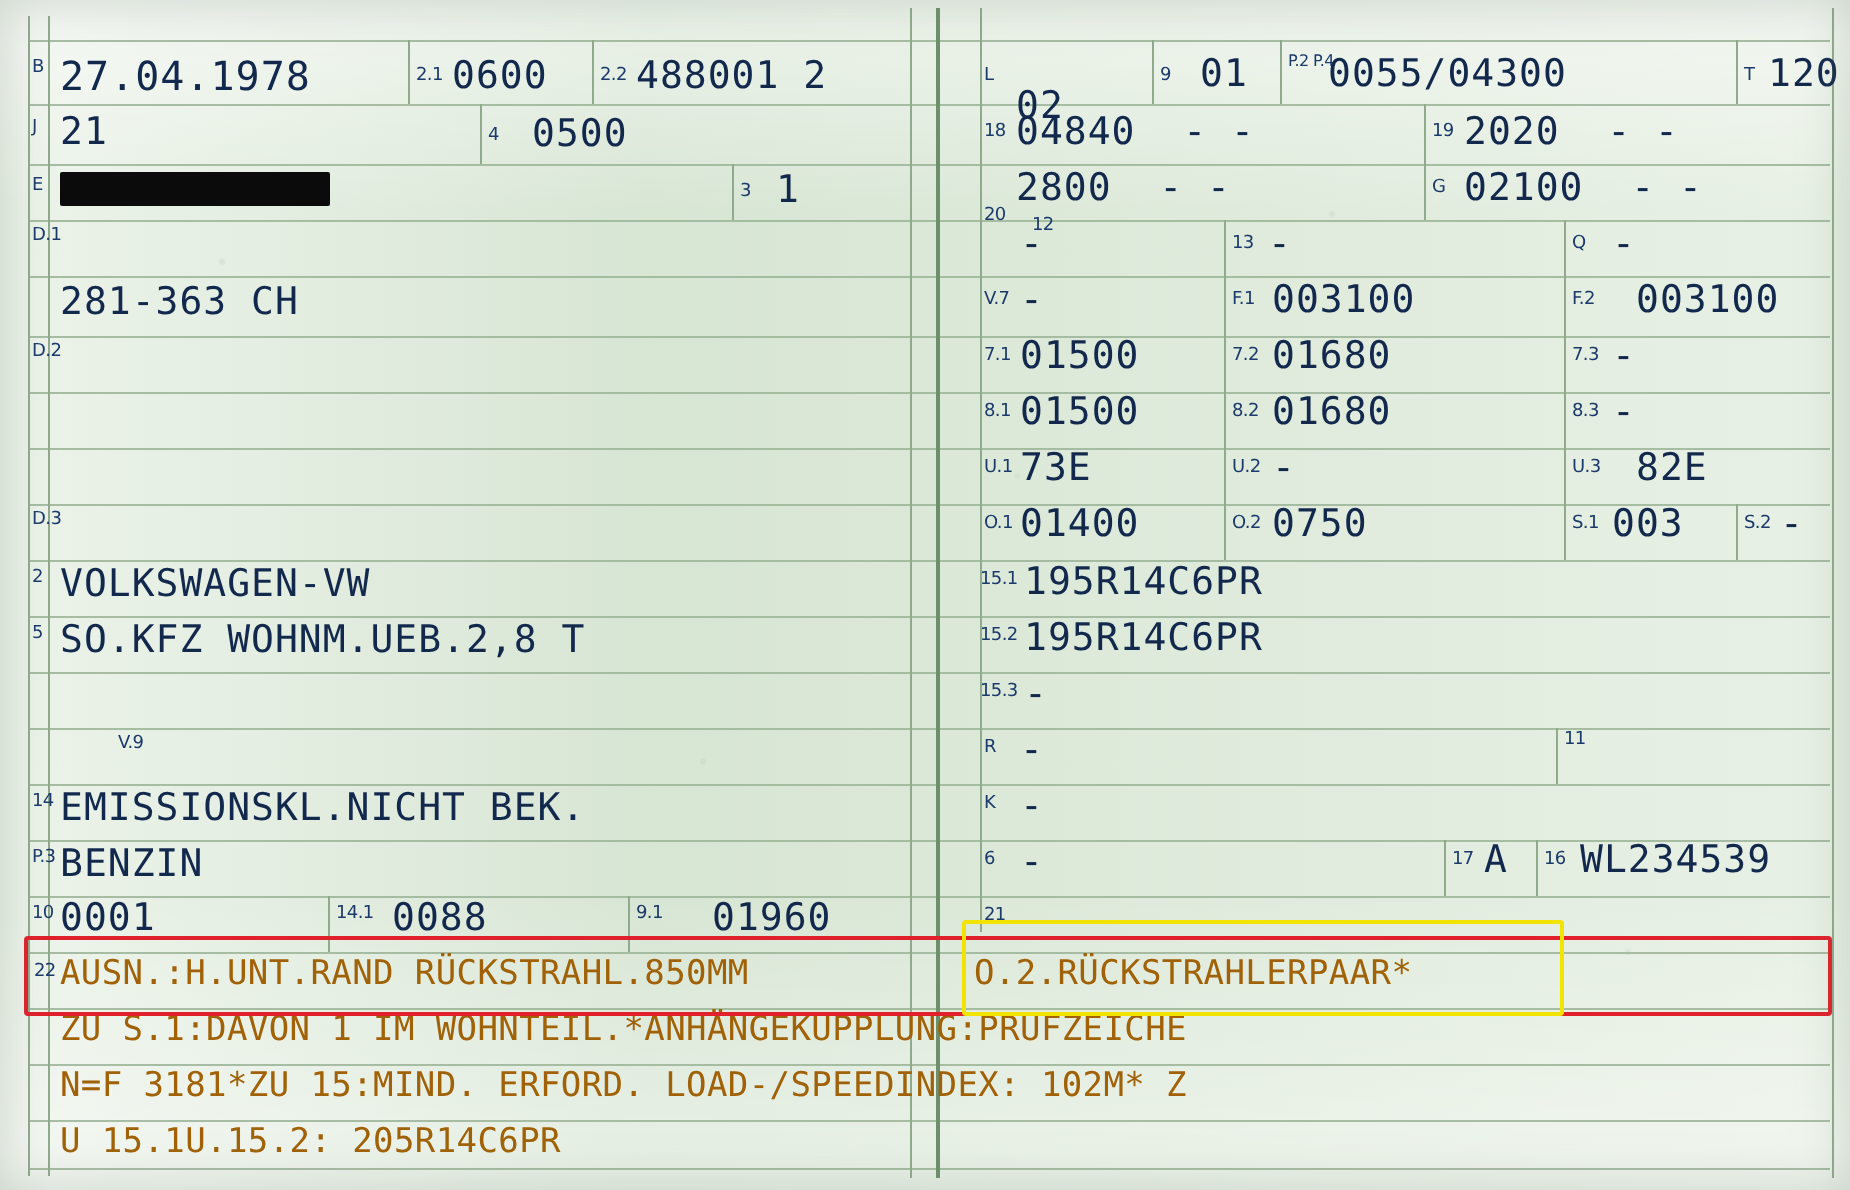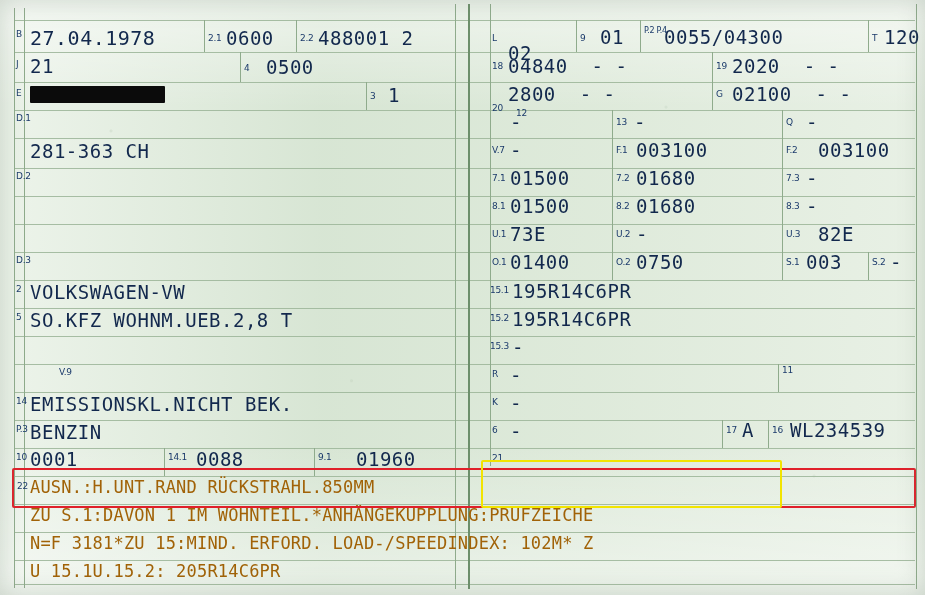--- a/index.html
+++ b/index.html
@@ -305,20 +305,21 @@
   <div class="cellnum" style="left:772px; top:426px;">16</div>
   <div class="val" style="left:790px; top:421px; font-size:19px;">WL234539</div>
   <div class="vline" style="left:722px; top:420px; height:28px;"></div>
   <div class="vline" style="left:768px; top:420px; height:28px;"></div>
 
   <div class="cellnum" style="left:492px; top:454px;">21</div>
   <div class="val" style="left:510px; top:450px; font-size:19px;"></div>
 
   <div class="cellnum" style="left:17px; top:482px;">22</div>
   <div class="bottomtext" style="left:30px; top:479px;">AUSN.:H.UNT.RAND RÜCKSTRAHL.850MM</div>
+  <div class="bottomtext" style="left:487px; top:479px;">O.2.RÜCKSTRAHLERPAAR*</div>
   <div class="bottomtext" style="left:30px; top:507px;">ZU S.1:DAVON 1 IM WOHNTEIL.*ANHÄNGEKUPPLUNG:PRUFZEICHE</div>
   <div class="bottomtext" style="left:30px; top:535px;">N=F 3181*ZU 15:MIND. ERFORD. LOAD-/SPEEDINDEX: 102M* Z</div>
   <div class="bottomtext" style="left:30px; top:563px;">U 15.1U.15.2: 205R14C6PR</div>
 
   <div class="highlight-red" style="left:12px; top:468px; width:900px; height:36px;"></div>
   <div class="highlight-yellow" style="left:481px; top:460px; width:297px; height:44px;"></div>
 
   <div class="edge-shadow"></div>
 </div>
 

